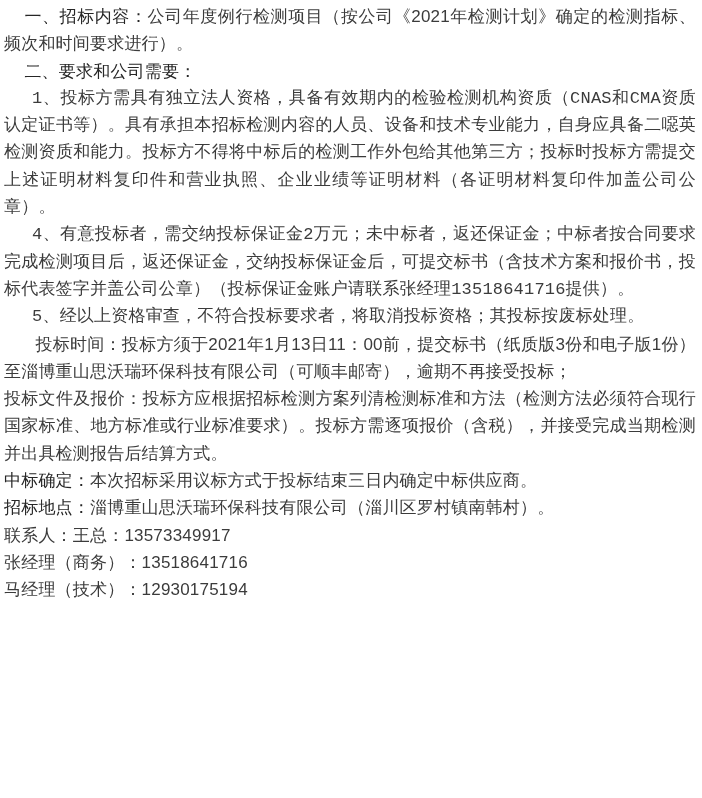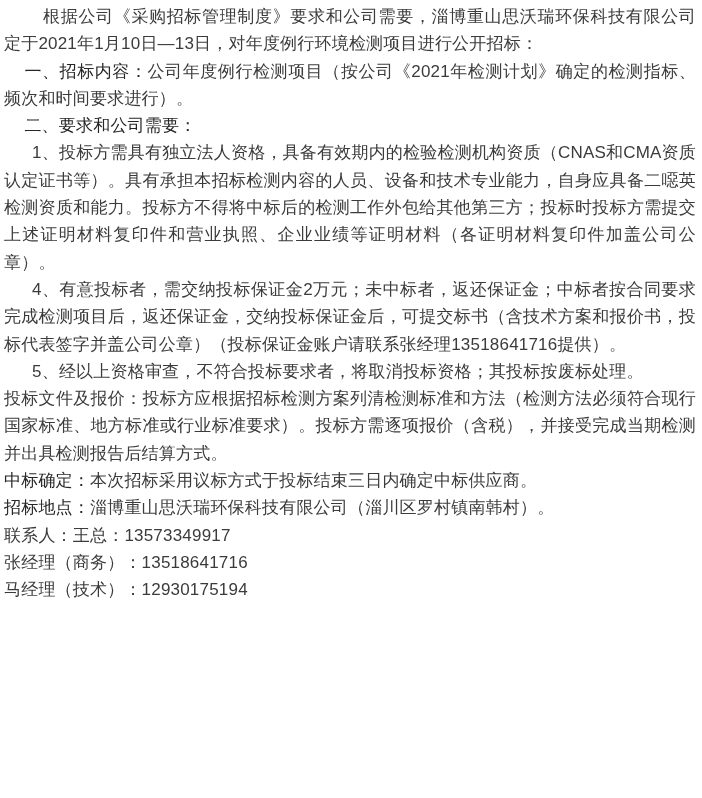--- a/index.html
+++ b/index.html
@@ -27,31 +27,28 @@
   .doc p {
     margin: 0;
     padding: 0;
   }
   .doc b {
     font-weight: normal;
     color: #262626;
   }
   .ind-intro { text-indent: 2.3em; }
   .ind-head  { text-indent: 1.2em; }
-  .ind-item  { text-indent: 1.65em; }
+  .ind-item  { text-indent: 1.65em; font-family: Liberation Mono, monospace; }
   .ind-time  { text-indent: 1.85em; }
 </style>
 </head>
 <body>
 
 <div class="doc">
 
-  <p class="ind-intro">
-    <span>根据公司《采购招标管理制度》要求和公司需要，淄博重山思沃瑞环保科技有限公司定于2021年1月10日—13日，对年度例行环境检测项目进行公开招标：</span>
-  </p>
 
   <p class="ind-head">
     <b>一、招标内容：</b><span>公司年度例行检测项目（按公司《2021年检测计划》确定的检测指标、频次和时间要求进行）。</span>
   </p>
 
   <p class="ind-head">
     <b>二、要求和公司需要：</b>
   </p>
 
   <p class="ind-item">
@@ -62,20 +59,23 @@
 
   <p class="ind-item">
     <span>4、有意投标者，需交纳投标保证金2万元；未中标者，返还保证金；中标者按合同要求完成检测项目后，返还保证金，交纳投标保证金后，可提交标书（含技术方案和报价书，投标代表签字并盖公司公章）（投标保证金账户请联系张经理13518641716提供）。</span>
   </p>
 
   <p class="ind-item">
     <span>5、经以上资格审查，不符合投标要求者，将取消投标资格；其投标按废标处理。</span>
   </p>
 
 
+  <p class="ind-time">
+    <span>投标时间：投标方须于2021年1月13日11：00前，提交标书（纸质版3份和电子版1份）至淄博重山思沃瑞环保科技有限公司（可顺丰邮寄），逾期不再接受投标；</span>
+  </p>
 
   <p>
     <span>投标文件及报价：投标方应根据招标检测方案列清检测标准和方法（检测方法必须符合现行国家标准、地方标准或行业标准要求）。投标方需逐项报价（含税），并接受完成当期检测并出具检测报告后结算方式。</span>
   </p>
 
   <p>
     <b>中标确定：</b><span>本次招标采用议标方式于投标结束三日内确定中标供应商。</span>
   </p>
 
   <p>

